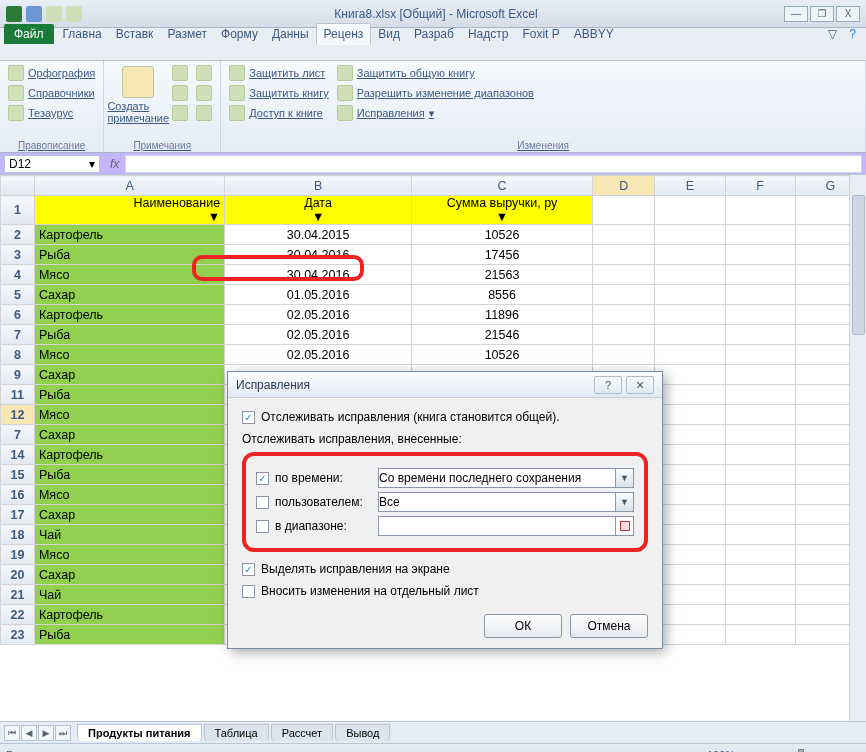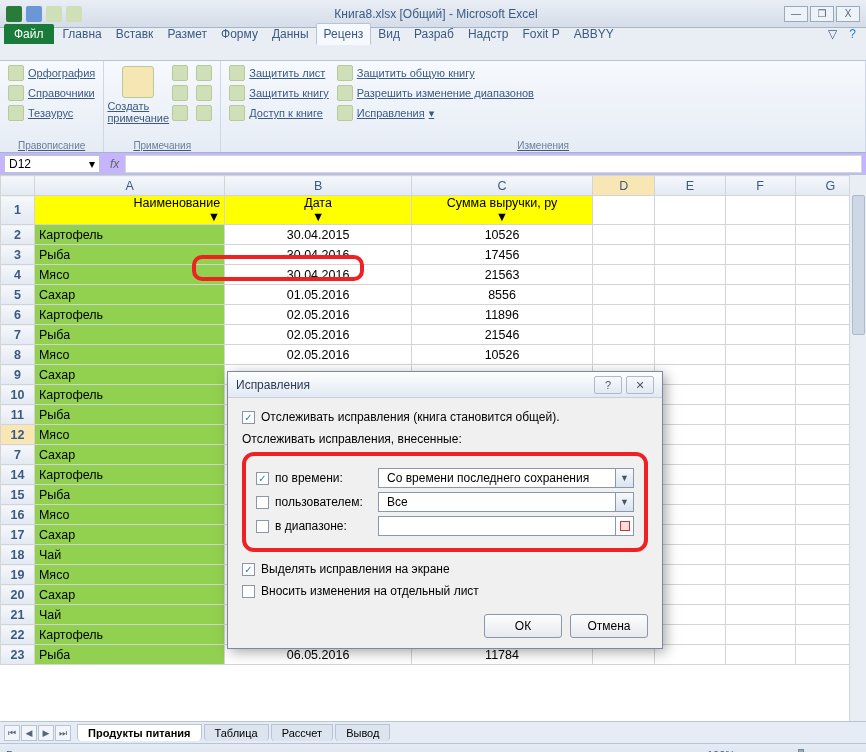--- a/index.html
+++ b/index.html
@@ -77,21 +77,21 @@
 .dialog .dtitle span { flex: 1; color: #2a3a55; }
 .dialog .dtitle .dbtn { width: 28px; height: 18px; border: 1px solid #aeb9ca; background: linear-gradient(#f7f9fc,#e2e9f3); margin-left: 4px; text-align: center; font-size: 11px; line-height: 16px; color: #556; border-radius: 2px; }
 .dialog .dbody { padding: 12px 14px 10px 14px; }
 .dialog .chkrow { display: flex; align-items: center; gap: 6px; margin-bottom: 8px; }
 .dialog .chk { width: 13px; height: 13px; border: 1px solid #8a97ab; background: #fff; display: inline-flex; align-items: center; justify-content: center; font-size: 10px; color: #2a7ad1; }
 .dialog .grouplbl { margin: 4px 0 6px 0; }
 .dialog .opts { border: 4px solid #e22; border-radius: 12px; padding: 8px 10px; margin-bottom: 10px; }
 .dialog .optrow { display: flex; align-items: center; margin: 4px 0; }
 .dialog .optrow .lbl { display: flex; align-items: center; gap: 6px; width: 122px; }
 .dialog .optrow .field { flex: 1; display: flex; }
-.dialog .optrow .field input { flex: 1; border: 1px solid #8a97ab; background: #fff; height: 20px; padding: 0 8px; font-size: 12px; }
+.dialog .optrow .field input { flex: 1; border: 1px solid #8a97ab; background: #fff; height: 20px; padding: 0 0; font-size: 12px; }
 .dialog .optrow .field .dd { width: 18px; height: 20px; border: 1px solid #8a97ab; border-left: none; background: linear-gradient(#f7f9fc,#dbe3ef); text-align: center; font-size: 9px; line-height: 18px; color: #456; }
 .dialog .optrow .field .rng { width: 18px; height: 20px; border: 1px solid #8a97ab; border-left: none; background: #fff; display: flex; align-items: center; justify-content: center; }
 .dialog .optrow .field .rng .ri { width: 10px; height: 10px; border: 1px solid #c33; background: #fdd; }
 .dialog .btns { display: flex; justify-content: flex-end; gap: 8px; padding-top: 8px; }
 .dialog .btns button { width: 78px; height: 24px; border: 1px solid #8a97ab; background: linear-gradient(#fdfdfd,#e6e9ee); border-radius: 3px; font-size: 12px; }
 
 .vscroll { position: absolute; right: 0; top: 0; bottom: 0; width: 17px; background: #e9edf4; border-left: 1px solid #cdd7e6; }
 .vscroll .thumb { position: absolute; left: 2px; top: 20px; width: 13px; height: 140px; background: #cdd7e6; border: 1px solid #aeb9ca; border-radius: 2px; }
 </style>
 </head>
@@ -326,30 +326,20 @@
           <th class="rowhdr ">9</th>
           <td class="name-cell">Сахар</td>
           <td></td>
           <td></td>
           <td></td>
           <td></td>
           <td></td>
           <td></td>
         </tr>
         <tr>
-          <th class="rowhdr ">10</th>
-          <td class="name-cell">Картофель</td>
-          <td></td>
-          <td></td>
-          <td></td>
-          <td></td>
-          <td></td>
-          <td></td>
-        </tr>
-        <tr>
           <th class="rowhdr ">11</th>
           <td class="name-cell">Рыба</td>
           <td></td>
           <td></td>
           <td></td>
           <td></td>
           <td></td>
           <td></td>
         </tr>
         <tr>

